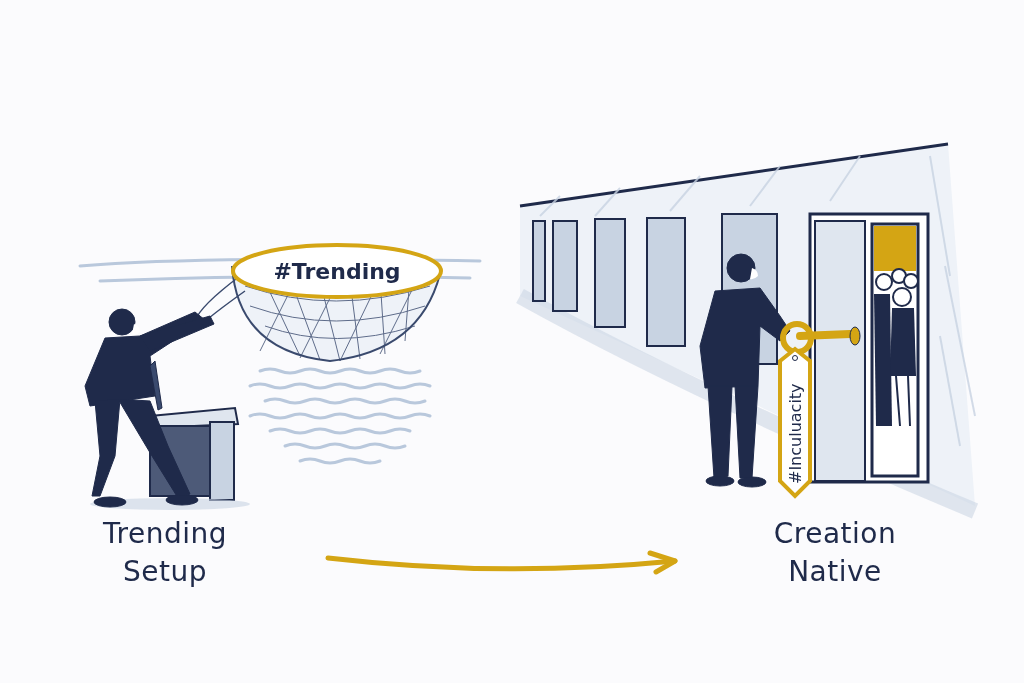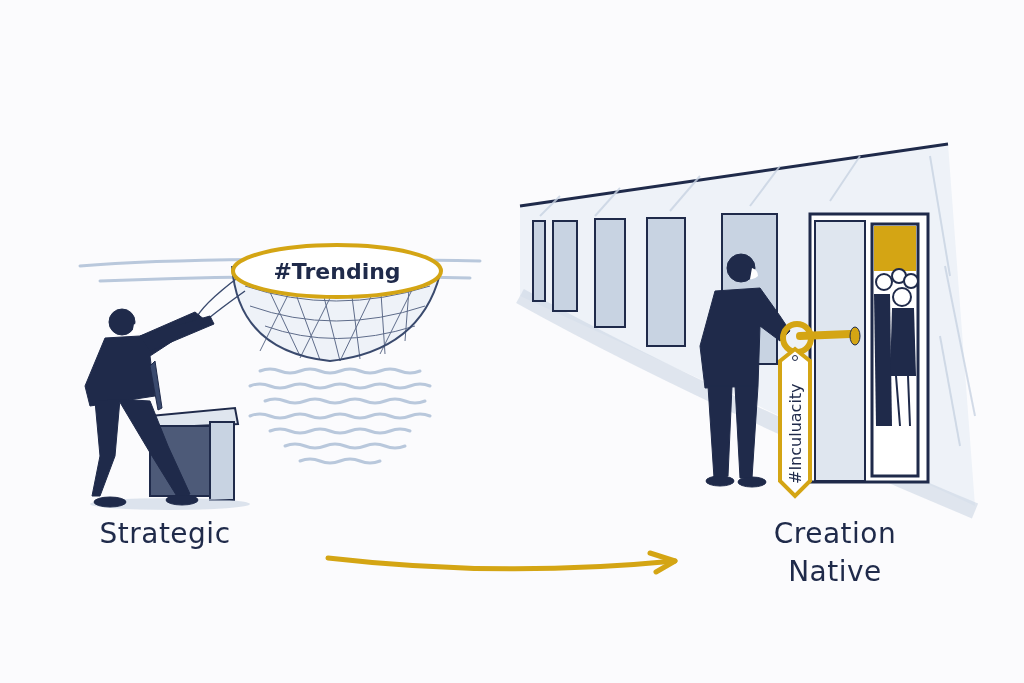--- a/index.html
+++ b/index.html
@@ -130,19 +130,20 @@
   </g>
 
   <g stroke="#d4a514" stroke-width="5" fill="none" stroke-linecap="round" stroke-linejoin="round">
     <path d="M328 542 Q500 562 675 545"></path>
     <path d="M650 537 L675 545 L656 556"></path>
   </g>
 </svg>
 </div>
 
 <div class="caption caption-left">
-  <div>Strategic</div>
+  <div>Trending</div>
+  <div>Setup</div>
 </div>
 
 <div class="caption caption-right">
   <div>Creation</div>
   <div>Native</div>
 </div>
 
 </body></html>

